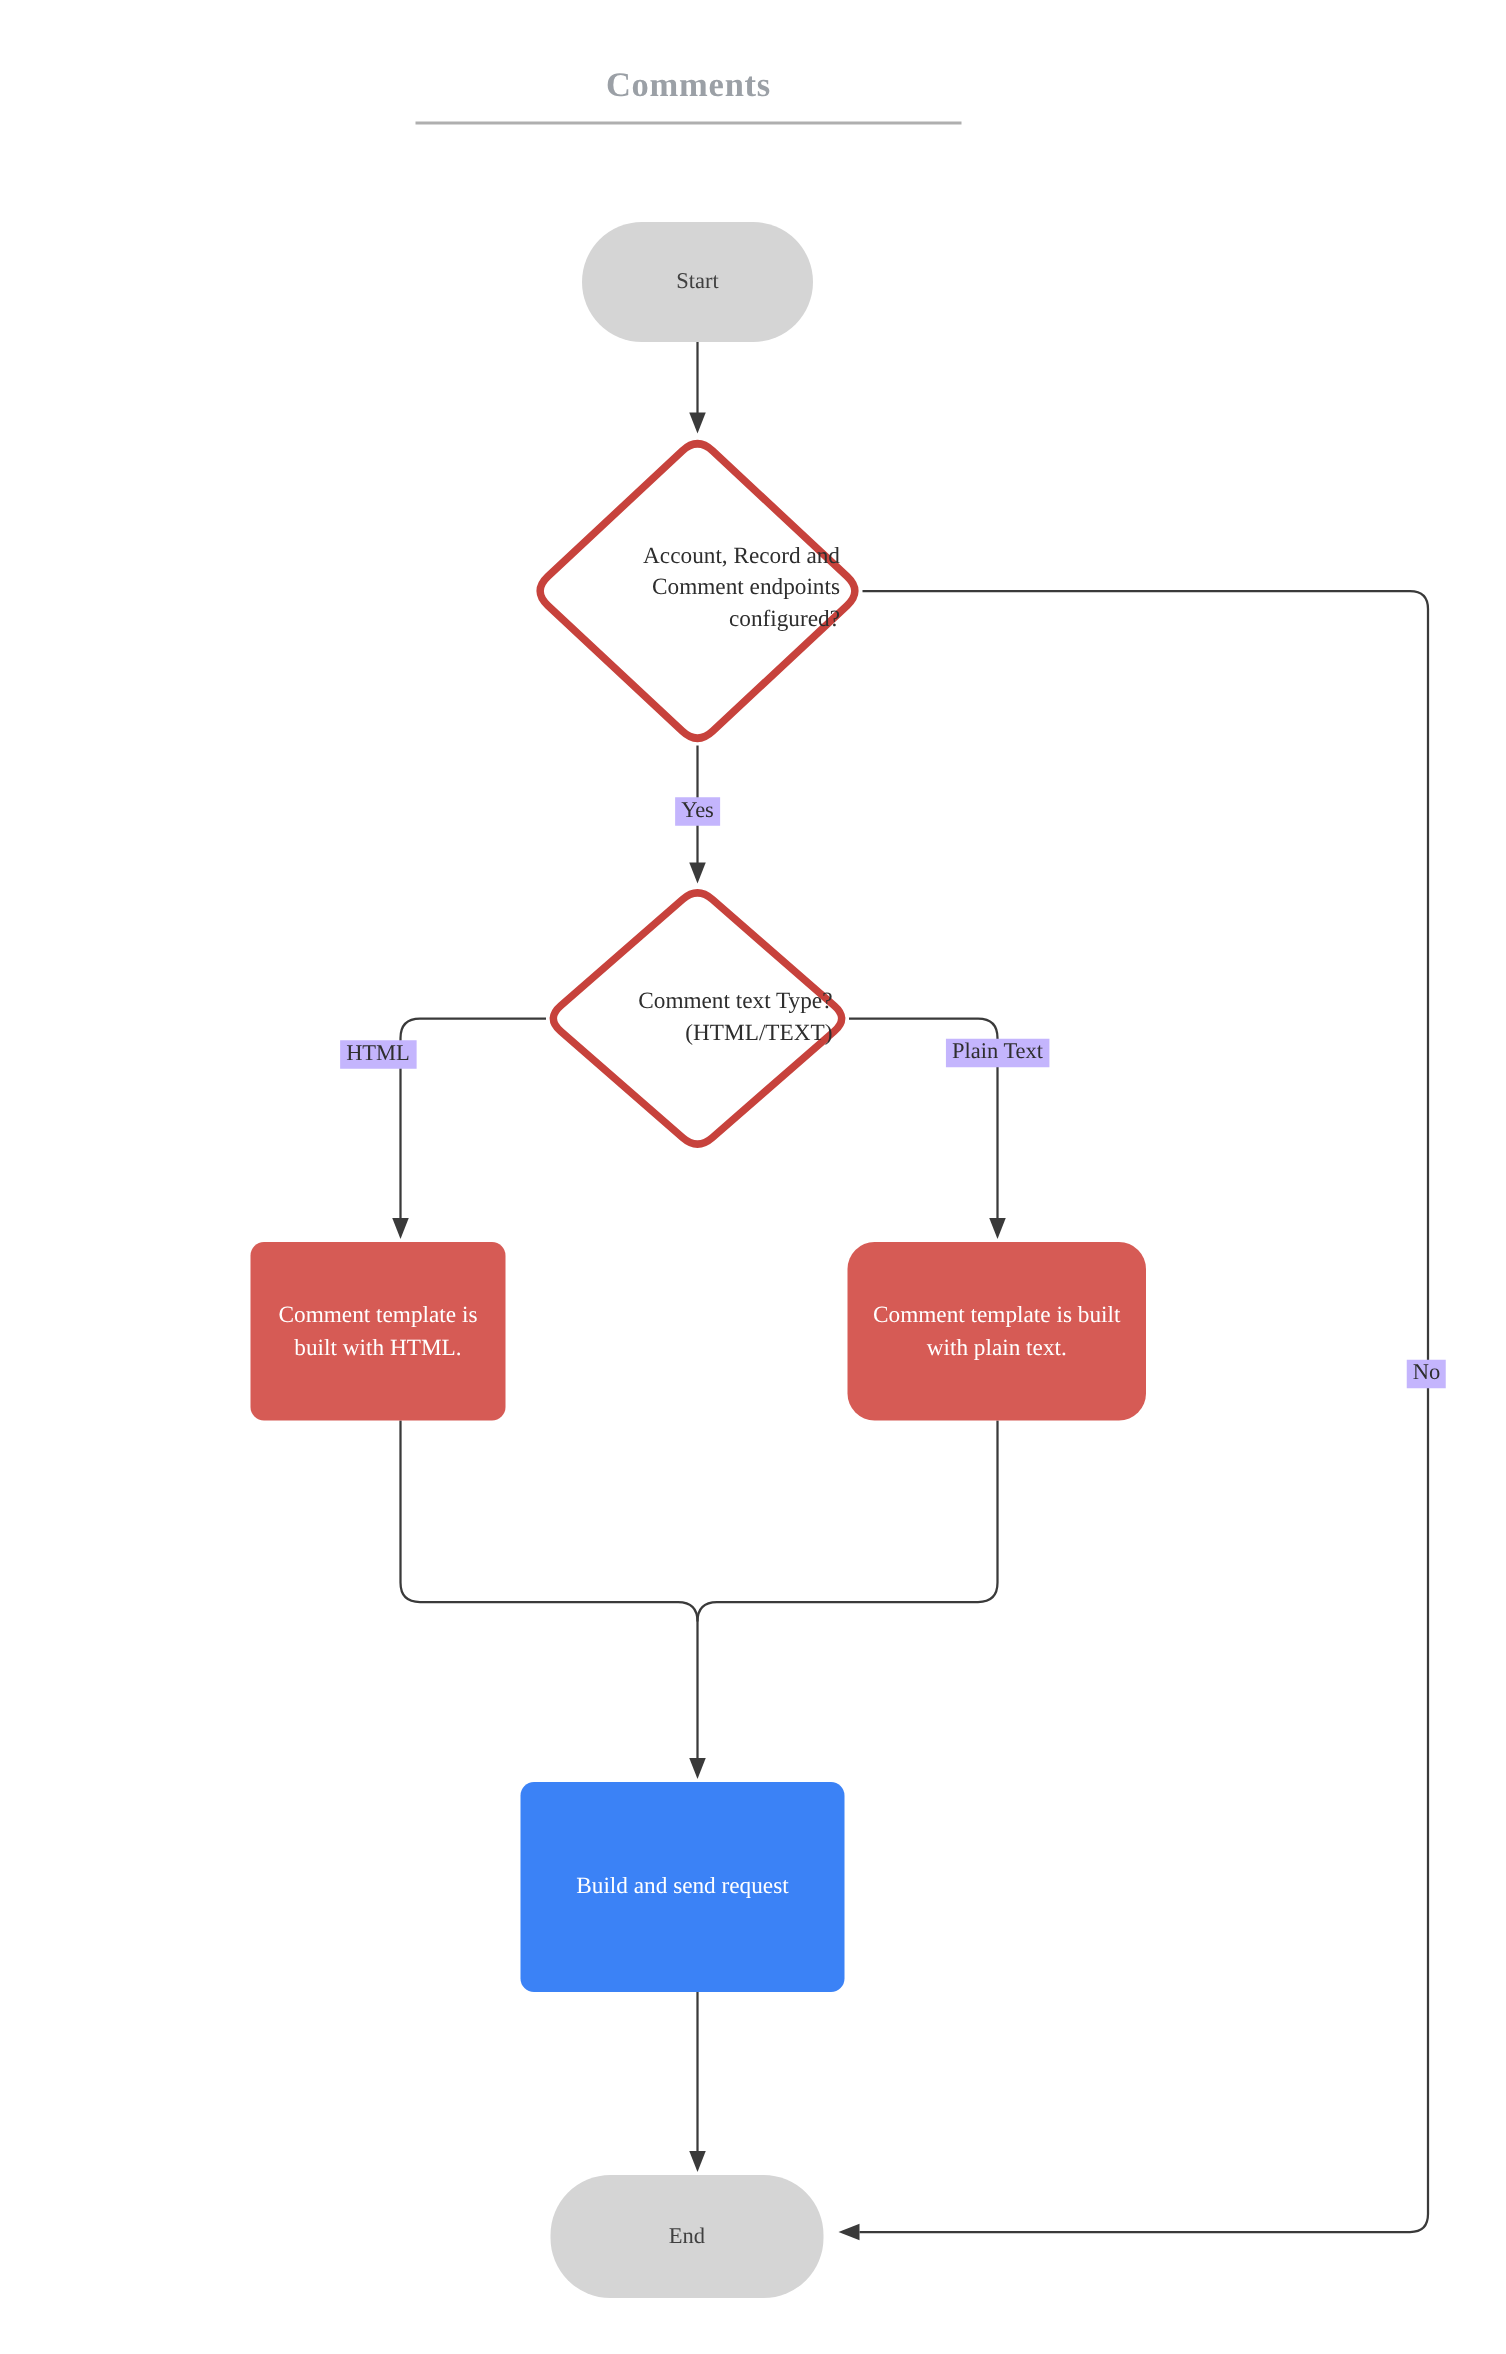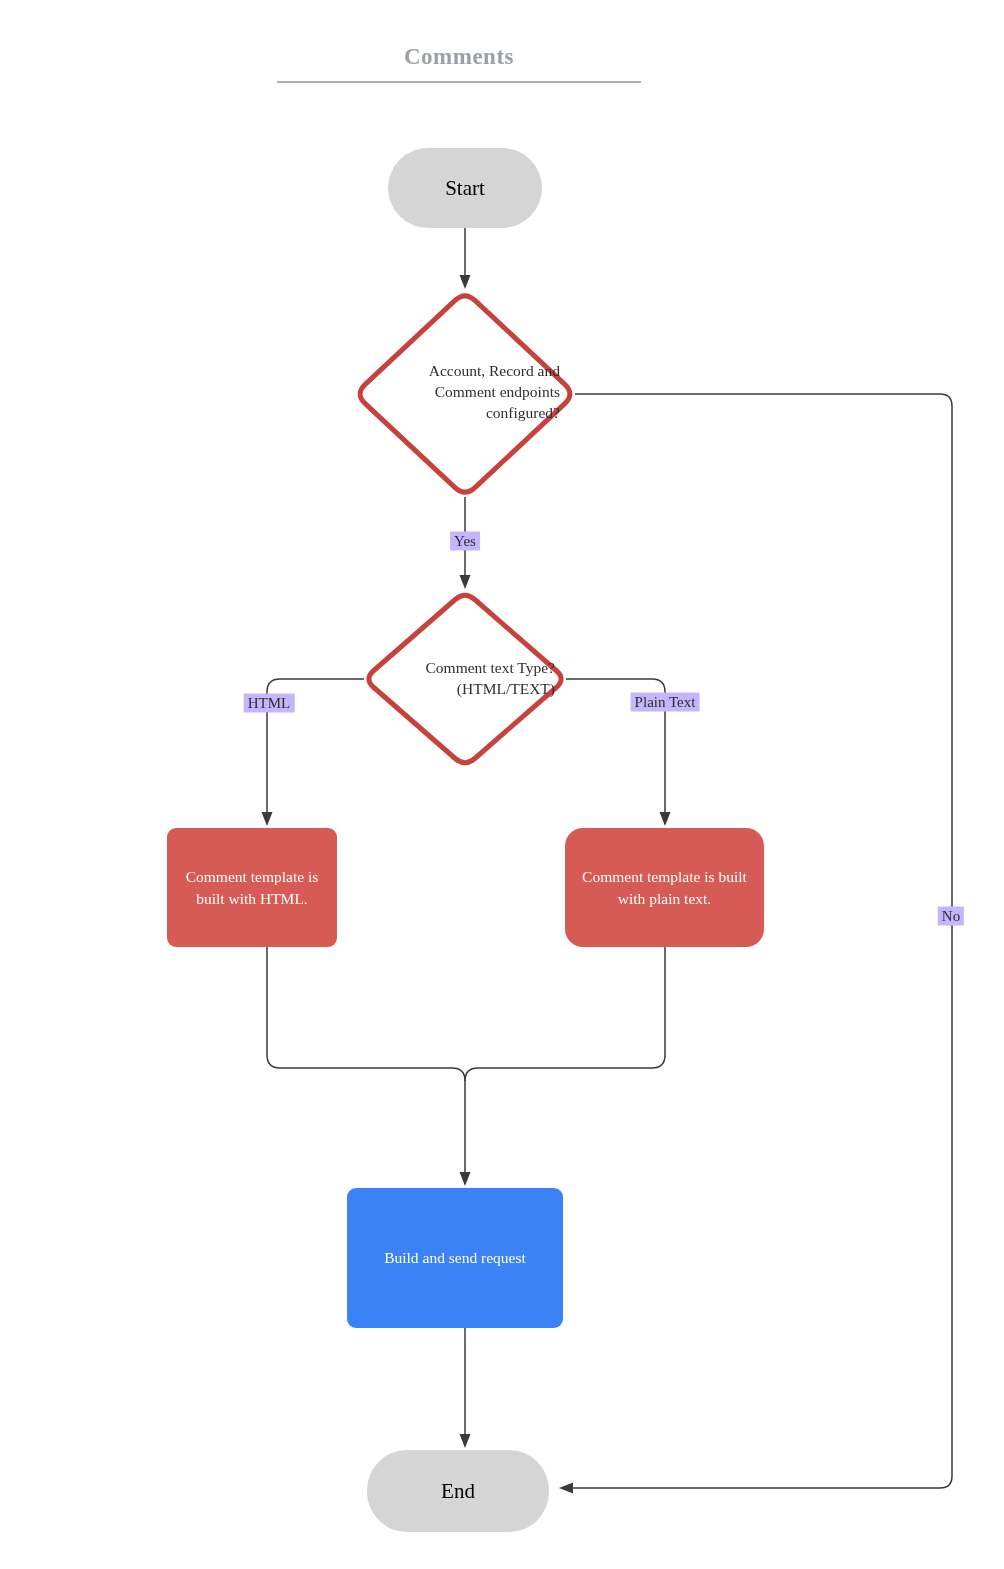--- a/index.html
+++ b/index.html
@@ -21,22 +21,22 @@
     position: absolute;
     display: flex;
     align-items: center;
     justify-content: center;
     text-align: center;
     z-index: 2;
     box-sizing: border-box;
   }
   .terminator {
     border-radius: 40px;
-    color: #000000;
-    font-size: 21px;
+    color: #404040;
+    font-size: 15px;
   }
   .process {
     border-radius: 9px;
     color: #ffffff;
     font-size: 15.5px;
     line-height: 22px;
     padding: 0 14px;
   }
   .diamond-label {
     position: absolute;
@@ -116,21 +116,21 @@
   <div class="node terminator" style="left: 388px; top: 148px; width: 154px; height: 80px; background-color: rgb(213, 213, 213);">
     <span>Start</span>
   </div>
 
   <div class="diamond-label" style="left:370px; top:360px; width:190px;">Account, Record and Comment endpoints configured?</div>
 
   <div class="diamond-label" style="left:375px; top:657px; width:180px;">Comment text Type? (HTML/TEXT)</div>
 
   <div class="edge-label" style="left:465px; top:541px;">Yes</div>
 
-  <div class="edge-label" style="left:269px; top:703px;">HTML</div>
+  <div class="edge-label" style="left:252px; top:703px;">HTML</div>
 
   <div class="edge-label" style="left:665px; top:702px;">Plain Text</div>
 
   <div class="edge-label" style="left:951px; top:916px;">No</div>
 
   <div class="node process" style="left: 167px; top: 828px; width: 170px; height: 119px; background-color: rgb(214, 91, 85);">
     <span>Comment  template is built with HTML.</span>
   </div>
 
   <div class="node process" style="left: 565px; top: 828px; width: 199px; height: 119px; background-color: rgb(214, 91, 85); border-radius: 18px;">

